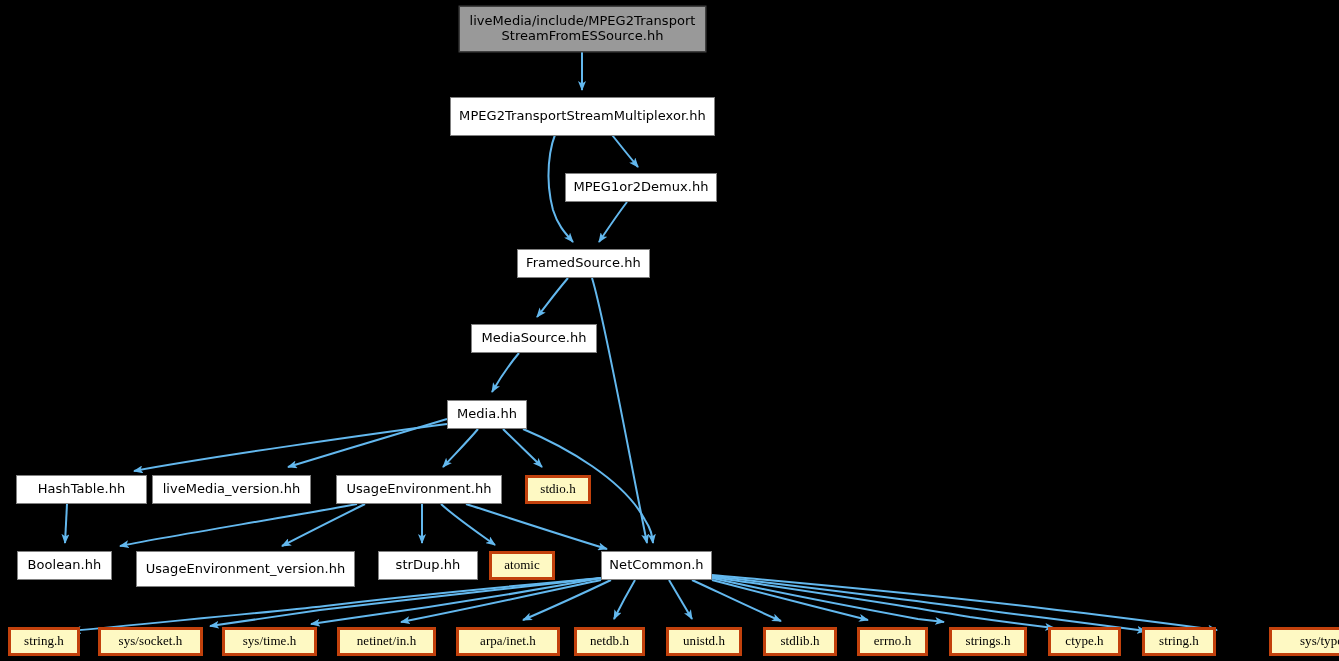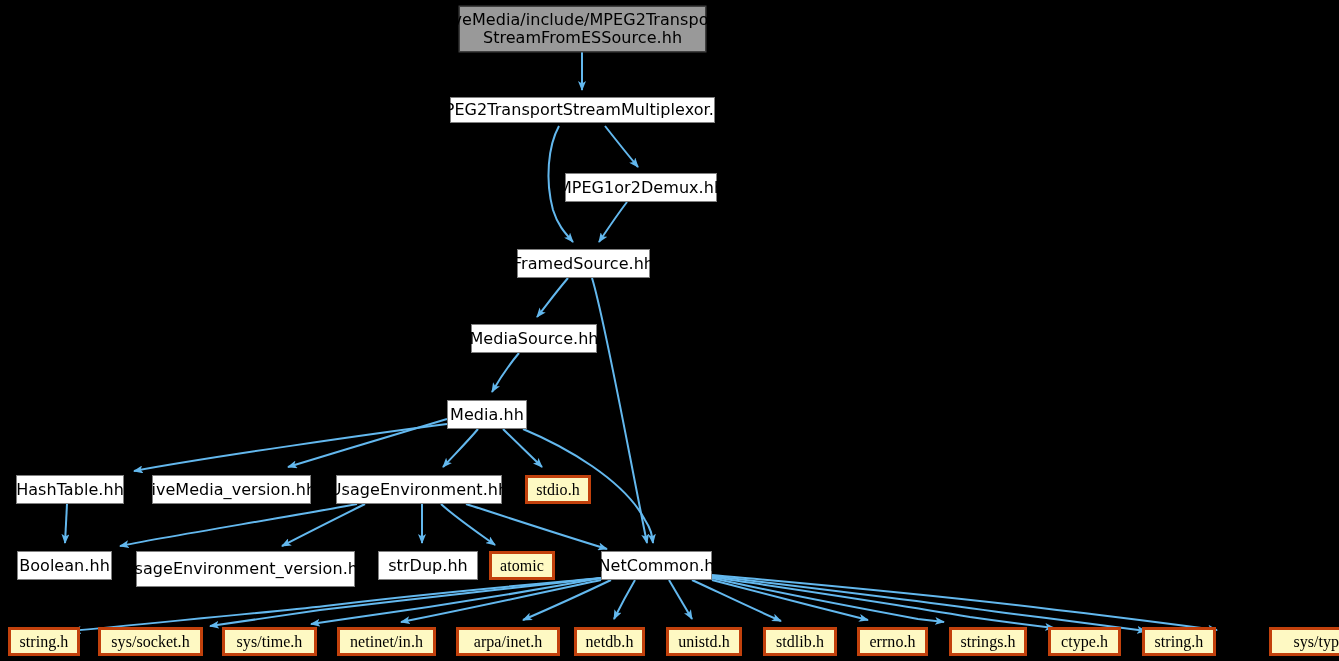--- a/index.html
+++ b/index.html
@@ -25,21 +25,21 @@
   .node {
     position: absolute;
     box-sizing: border-box;
     display: flex;
     align-items: center;
     justify-content: center;
     text-align: center;
     line-height: 1.12;
     white-space: pre;
     color: #000000;
-    font-size: 16px;
+    font-size: 13px;
     letter-spacing: 0.05px;
   }
   .node.root {
     background: #999999;
     border: 1px solid #404040;
     box-shadow: 0 0 0 0.5px #404040;
   }
   .node.plain {
     background: #ffffff;
     border: 1px solid #808080;
@@ -94,26 +94,26 @@
         <path d="M712,580 C750,590 816,607 868,620" fill="none" stroke="#63b8ee" stroke-width="2" marker-end="url(#arrowhead)"></path>
         <path d="M712,578 C756,588 842,605 918,619 C926,620 935,621 944,622" fill="none" stroke="#63b8ee" stroke-width="2" marker-end="url(#arrowhead)"></path>
         <path d="M712,577 C765,585 876,601 970,617 C998,621 1028,625 1054,628" fill="none" stroke="#63b8ee" stroke-width="2" marker-end="url(#arrowhead)"></path>
         <path d="M712,576 C770,583 898,598 1006,613 C1054,619 1108,626 1146,631" fill="none" stroke="#63b8ee" stroke-width="2" marker-end="url(#arrowhead)"></path>
         <path d="M712,575 C777,581 929,594 1057,610 C1110,616 1171,624 1217,630" fill="none" stroke="#63b8ee" stroke-width="2" marker-end="url(#arrowhead)"></path>
       </g>
   </svg>
   <div id="nodes-group">
       <div class="node root" style="left: 459px; top: 6px; width: 247px; height: 46px;"><span class="node-label">liveMedia/include/MPEG2Transport
 StreamFromESSource.hh</span></div>
-      <div class="node plain" style="left: 450px; top: 97px; width: 265px; height: 26px; text-align: center;"><span class="node-label">MPEG2TransportStreamMultiplexor.hh</span></div>
+      <div class="node plain" style="left: 450px; top: 97px; width: 265px; height: 39px; text-align: center;"><span class="node-label">MPEG2TransportStreamMultiplexor.hh</span></div>
       <div class="node plain" style="left: 565px; top: 173px; width: 152px; height: 29px;"><span class="node-label">MPEG1or2Demux.hh</span></div>
       <div class="node plain" style="left: 517px; top: 249px; width: 133px; height: 29px;"><span class="node-label">FramedSource.hh</span></div>
       <div class="node plain" style="left: 471px; top: 324px; width: 126px; height: 29px;"><span class="node-label">MediaSource.hh</span></div>
       <div class="node plain" style="left: 447px; top: 400px; width: 80px; height: 29px;"><span class="node-label">Media.hh</span></div>
-      <div class="node plain" style="left: 16px; top: 475px; width: 108px; height: 29px; align-items: center;"><span class="node-label">HashTable.hh</span></div>
+      <div class="node plain" style="left: 16px; top: 475px; width: 131px; height: 29px; align-items: center;"><span class="node-label">HashTable.hh</span></div>
       <div class="node plain" style="left: 152px; top: 475px; width: 159px; height: 29px;"><span class="node-label">liveMedia_version.hh</span></div>
       <div class="node plain" style="left: 336px; top: 475px; width: 166px; height: 29px;"><span class="node-label">UsageEnvironment.hh</span></div>
       <div class="node sys" style="left: 525px; top: 475px; width: 66px; height: 29px;"><span class="node-label">stdio.h</span></div>
       <div class="node plain" style="left: 17px; top: 551px; width: 95px; height: 29px;"><span class="node-label">Boolean.hh</span></div>
       <div class="node plain" style="left: 136px; top: 551px; width: 219px; height: 36px;"><span class="node-label">UsageEnvironment_version.hh</span></div>
       <div class="node plain" style="left: 378px; top: 551px; width: 100px; height: 29px;"><span class="node-label">strDup.hh</span></div>
       <div class="node sys" style="left: 489px; top: 551px; width: 66px; height: 29px;"><span class="node-label">atomic</span></div>
       <div class="node plain" style="left: 601px; top: 551px; width: 111px; height: 29px;"><span class="node-label">NetCommon.h</span></div>
       <div class="node sys" style="left: 8px; top: 627px; width: 72px; height: 29px; align-items: center;"><span class="node-label">string.h</span></div>
       <div class="node sys" style="left: 98px; top: 627px; width: 105px; height: 29px;"><span class="node-label">sys/socket.h</span></div>

